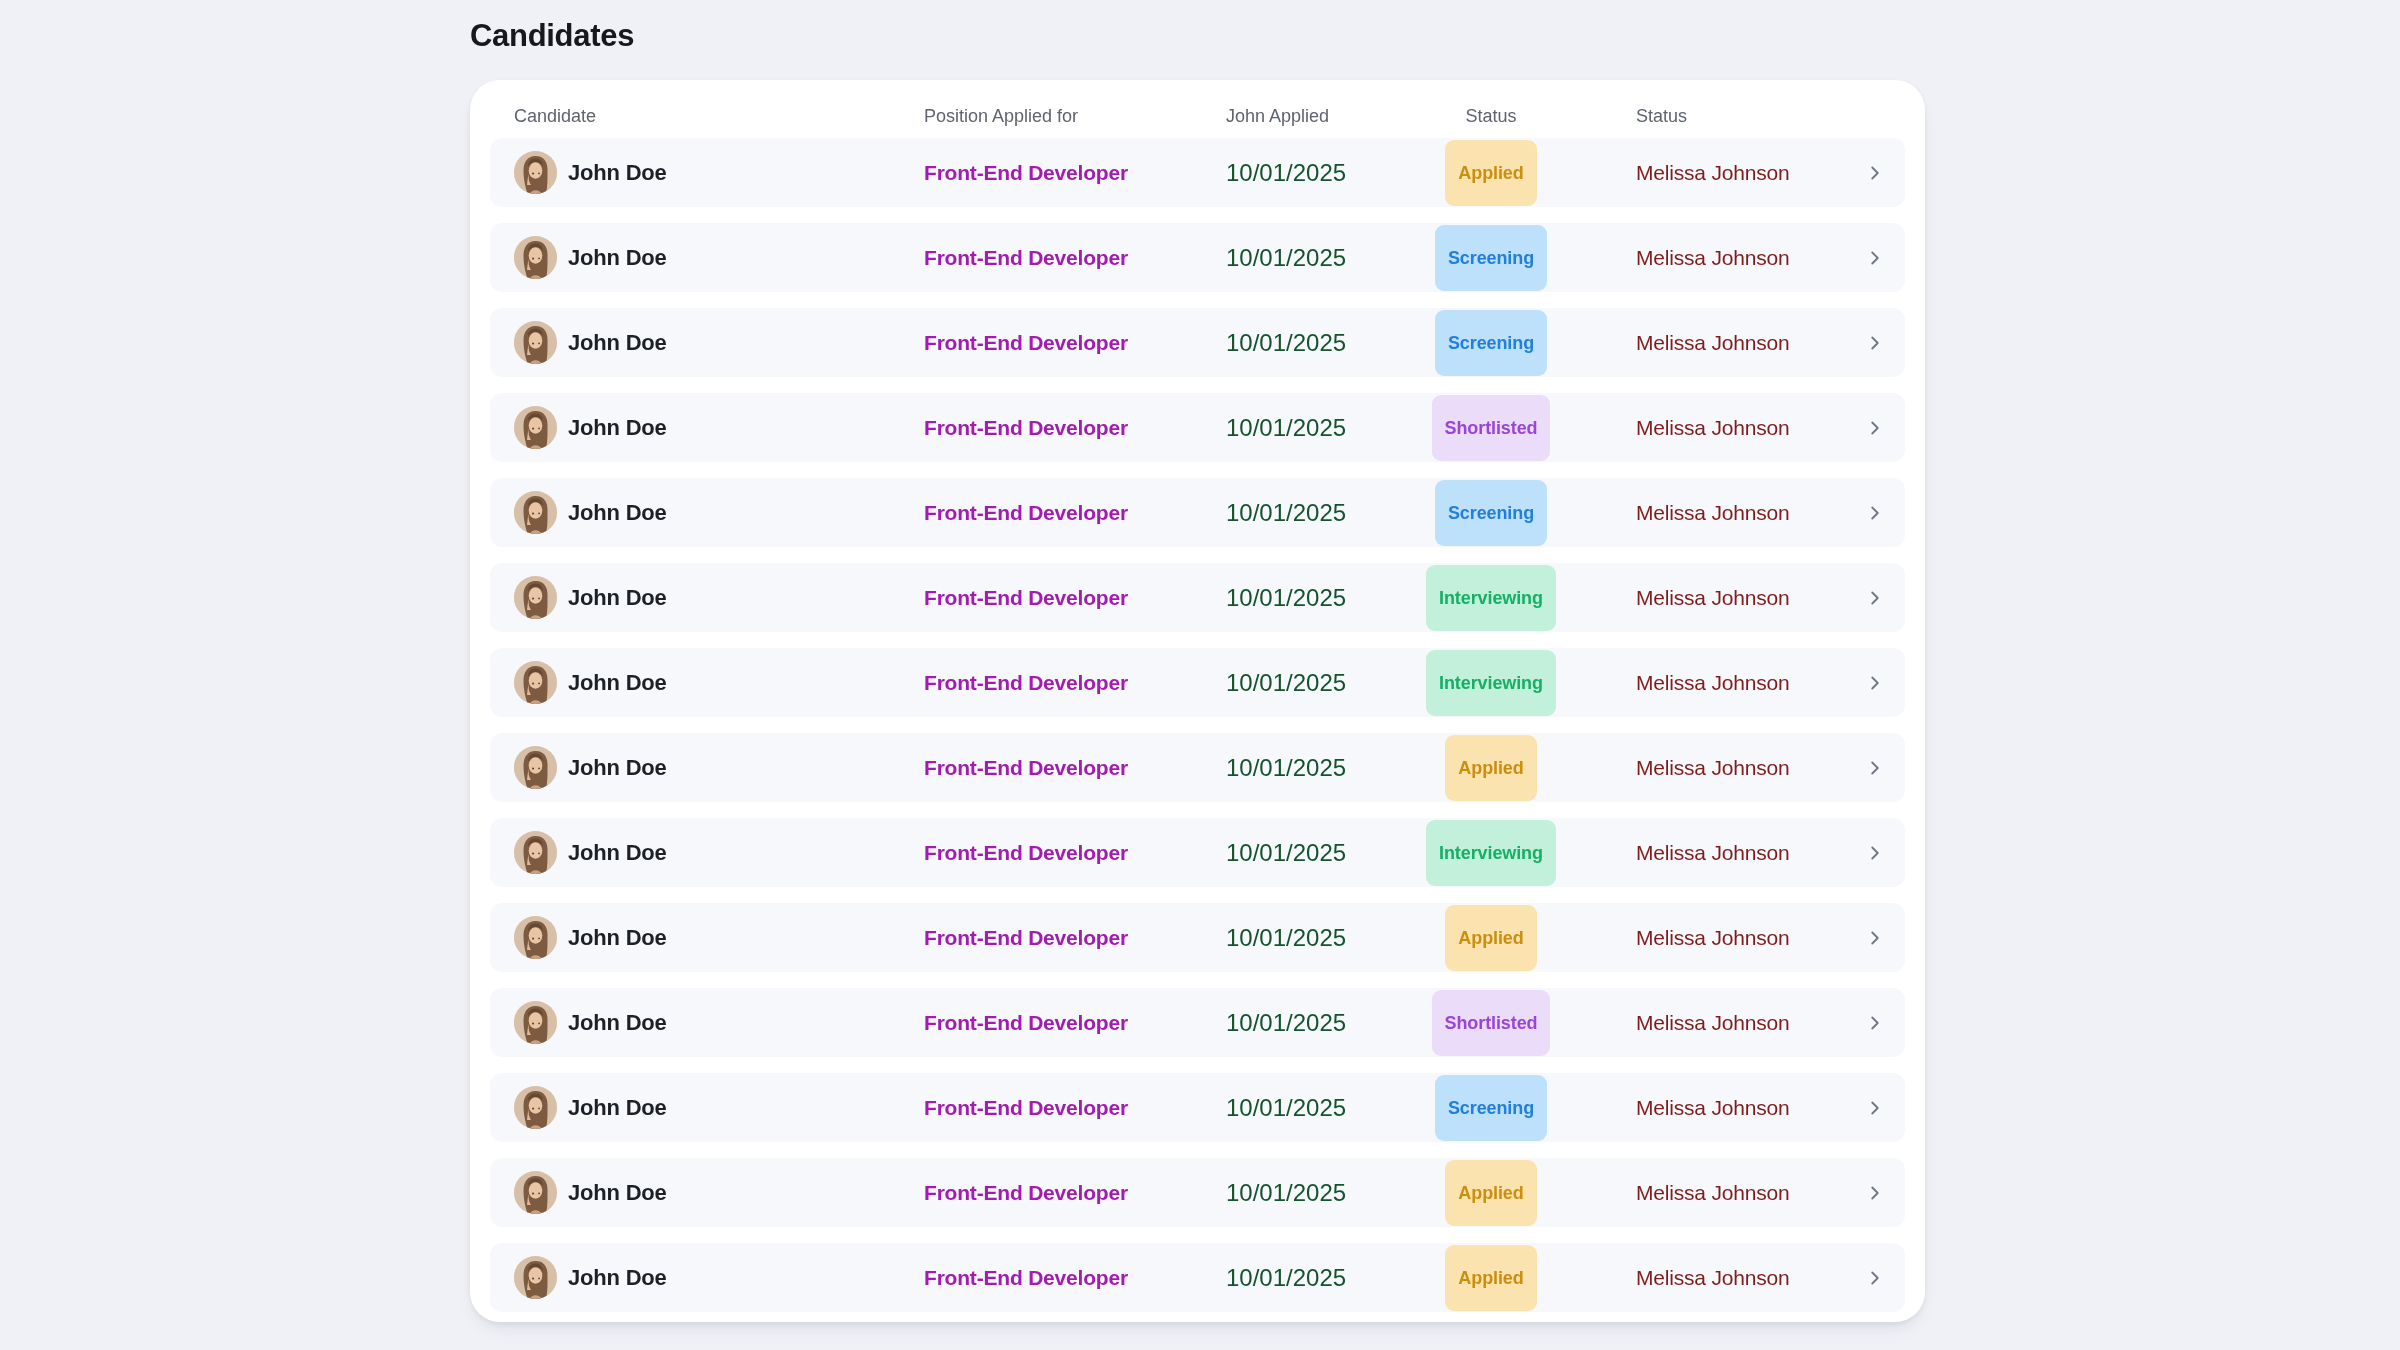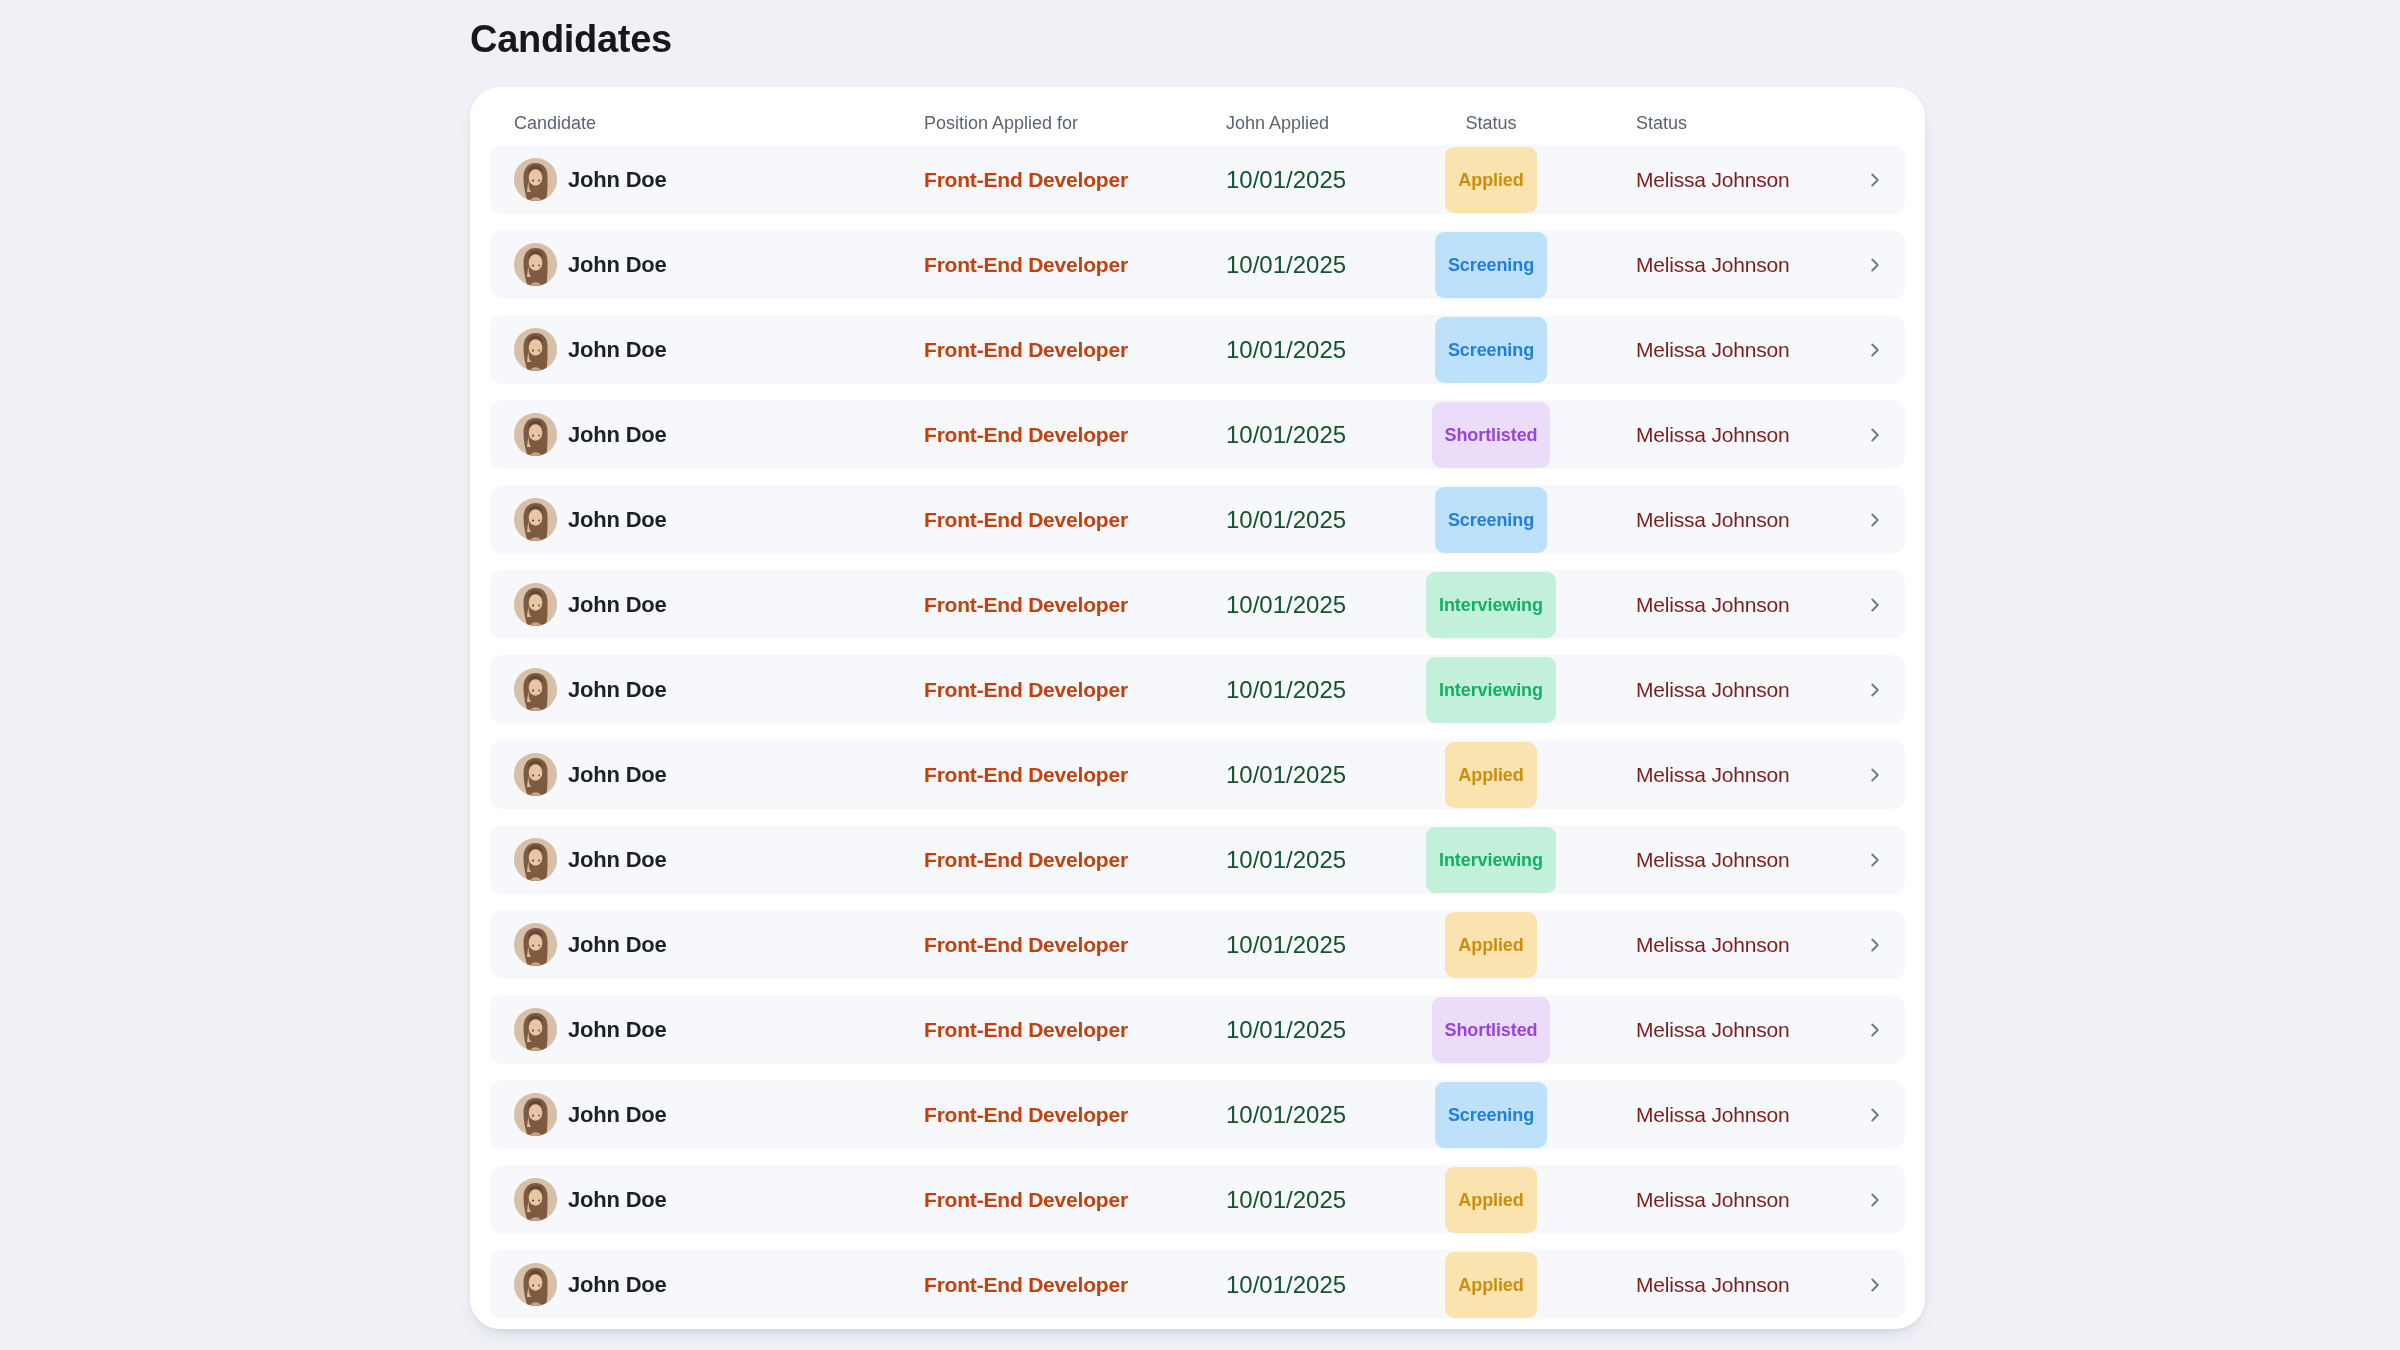--- a/index.html
+++ b/index.html
@@ -4,21 +4,21 @@
 <style>
   * { box-sizing: border-box; margin: 0; padding: 0; }
   html, body { width: 2400px; height: 1350px; overflow: hidden; }
   body {
     background: #eff1f6;
     font-family: "Liberation Sans", "DejaVu Sans", sans-serif;
     color: #20242b;
   }
   .page { padding: 18px 0 0 470px; }
   .page-title {
-    font-size: 38px;
+    font-size: 31px;
     font-weight: 700;
     letter-spacing: -0.3px;
     color: #16181d;
     margin-bottom: 26px;
   }
   .card {
     width: 1455px;
     background: #ffffff;
     border-radius: 30px;
     padding: 14px 20px 10px 20px;
@@ -60,21 +60,21 @@
   .avatar svg { display: block; width: 100%; height: 100%; }
   .name {
     font-size: 22px;
     font-weight: 700;
     color: #1d2127;
     letter-spacing: -0.2px;
   }
   .c-position {
     font-size: 21px;
     font-weight: 700;
-    color: #c2410c;
+    color: #a21caf;
     text-decoration: none;
     letter-spacing: -0.2px;
     justify-self: start;
   }
   .c-date {
     font-size: 24px;
     font-weight: 400;
     color: #14532d;
   }
   .c-status { text-align: center; }

